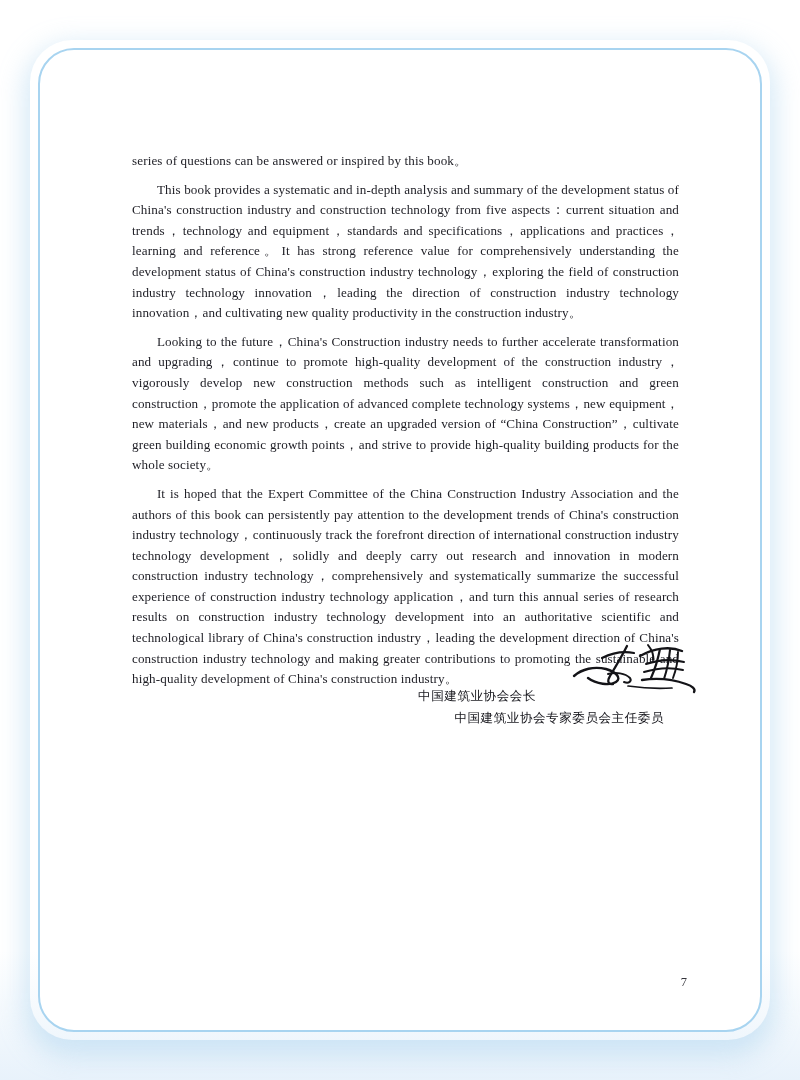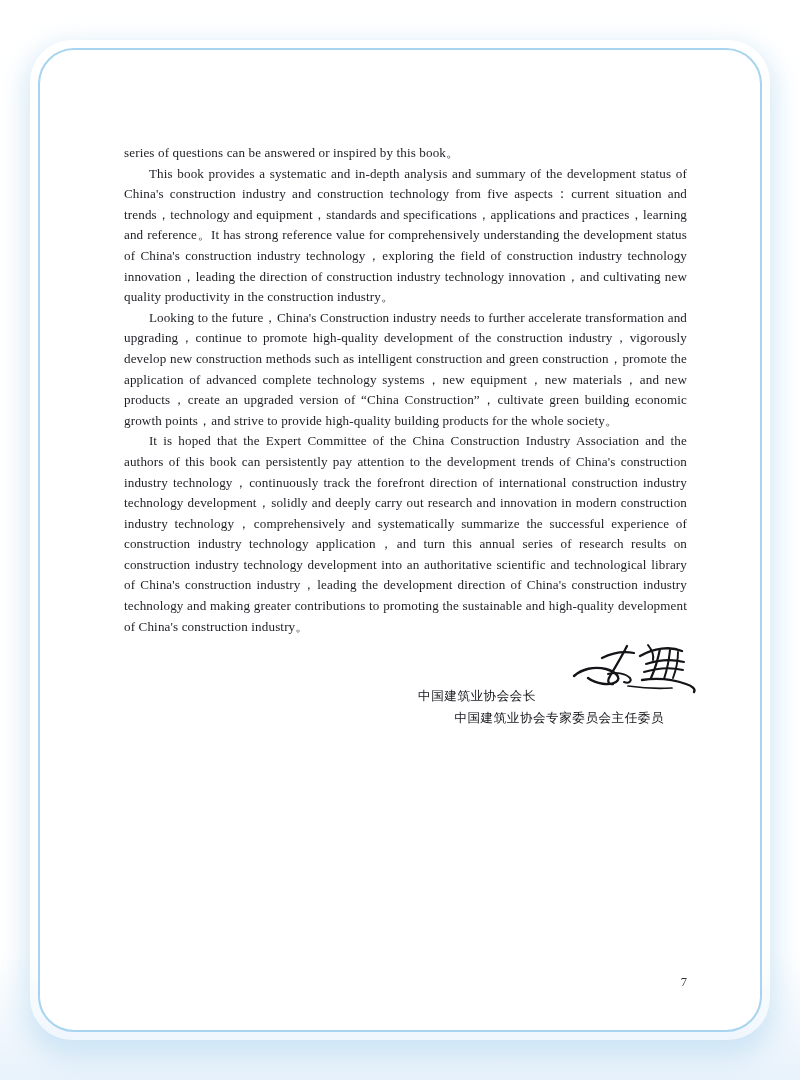--- a/index.html
+++ b/index.html
@@ -54,21 +54,21 @@
 
   
   #text-column {
     position: absolute;
     left: 124px;
     top: 143px;
     width: 563px;
   }
 
   p.body-para {
-    margin: 0;
+    margin: 8px;
     font-size: 13.1px;
     line-height: 20.6px;
     color: #1d1d24;
     text-align: justify;
     text-align-last: left;
     text-indent: 0;
     letter-spacing: 0.01em;
   }
   p.body-para.indented {
     text-indent: 1.9em;

